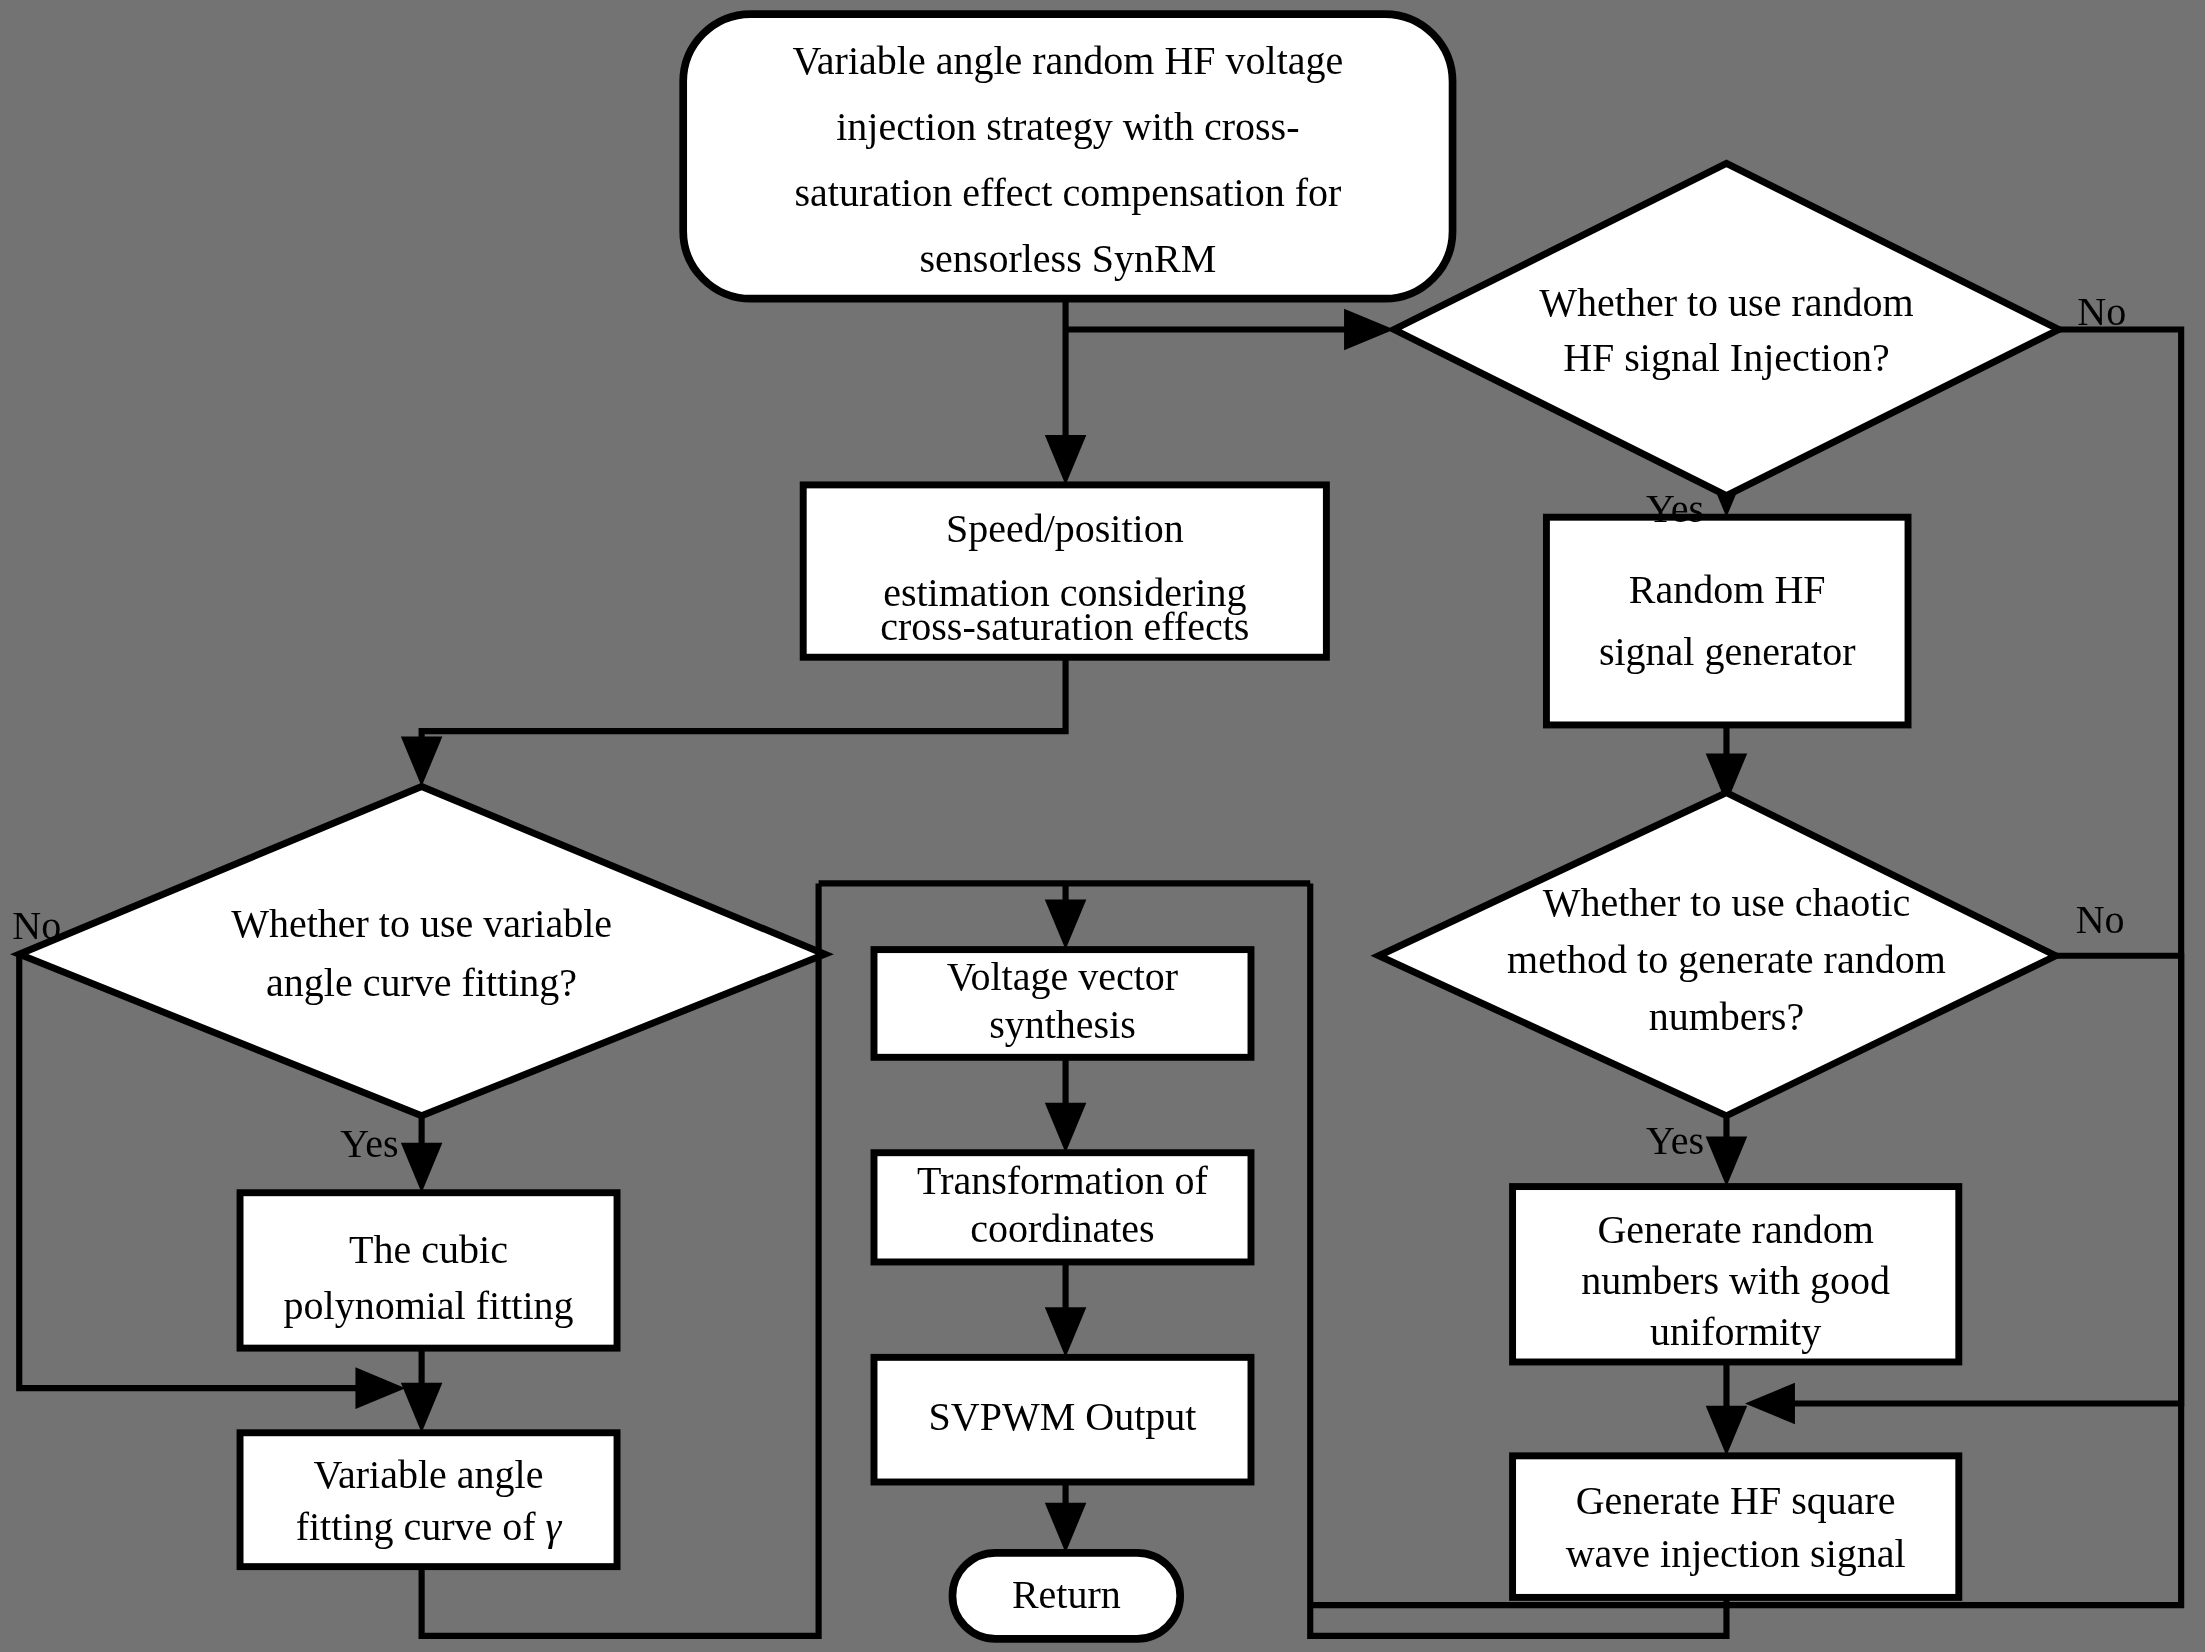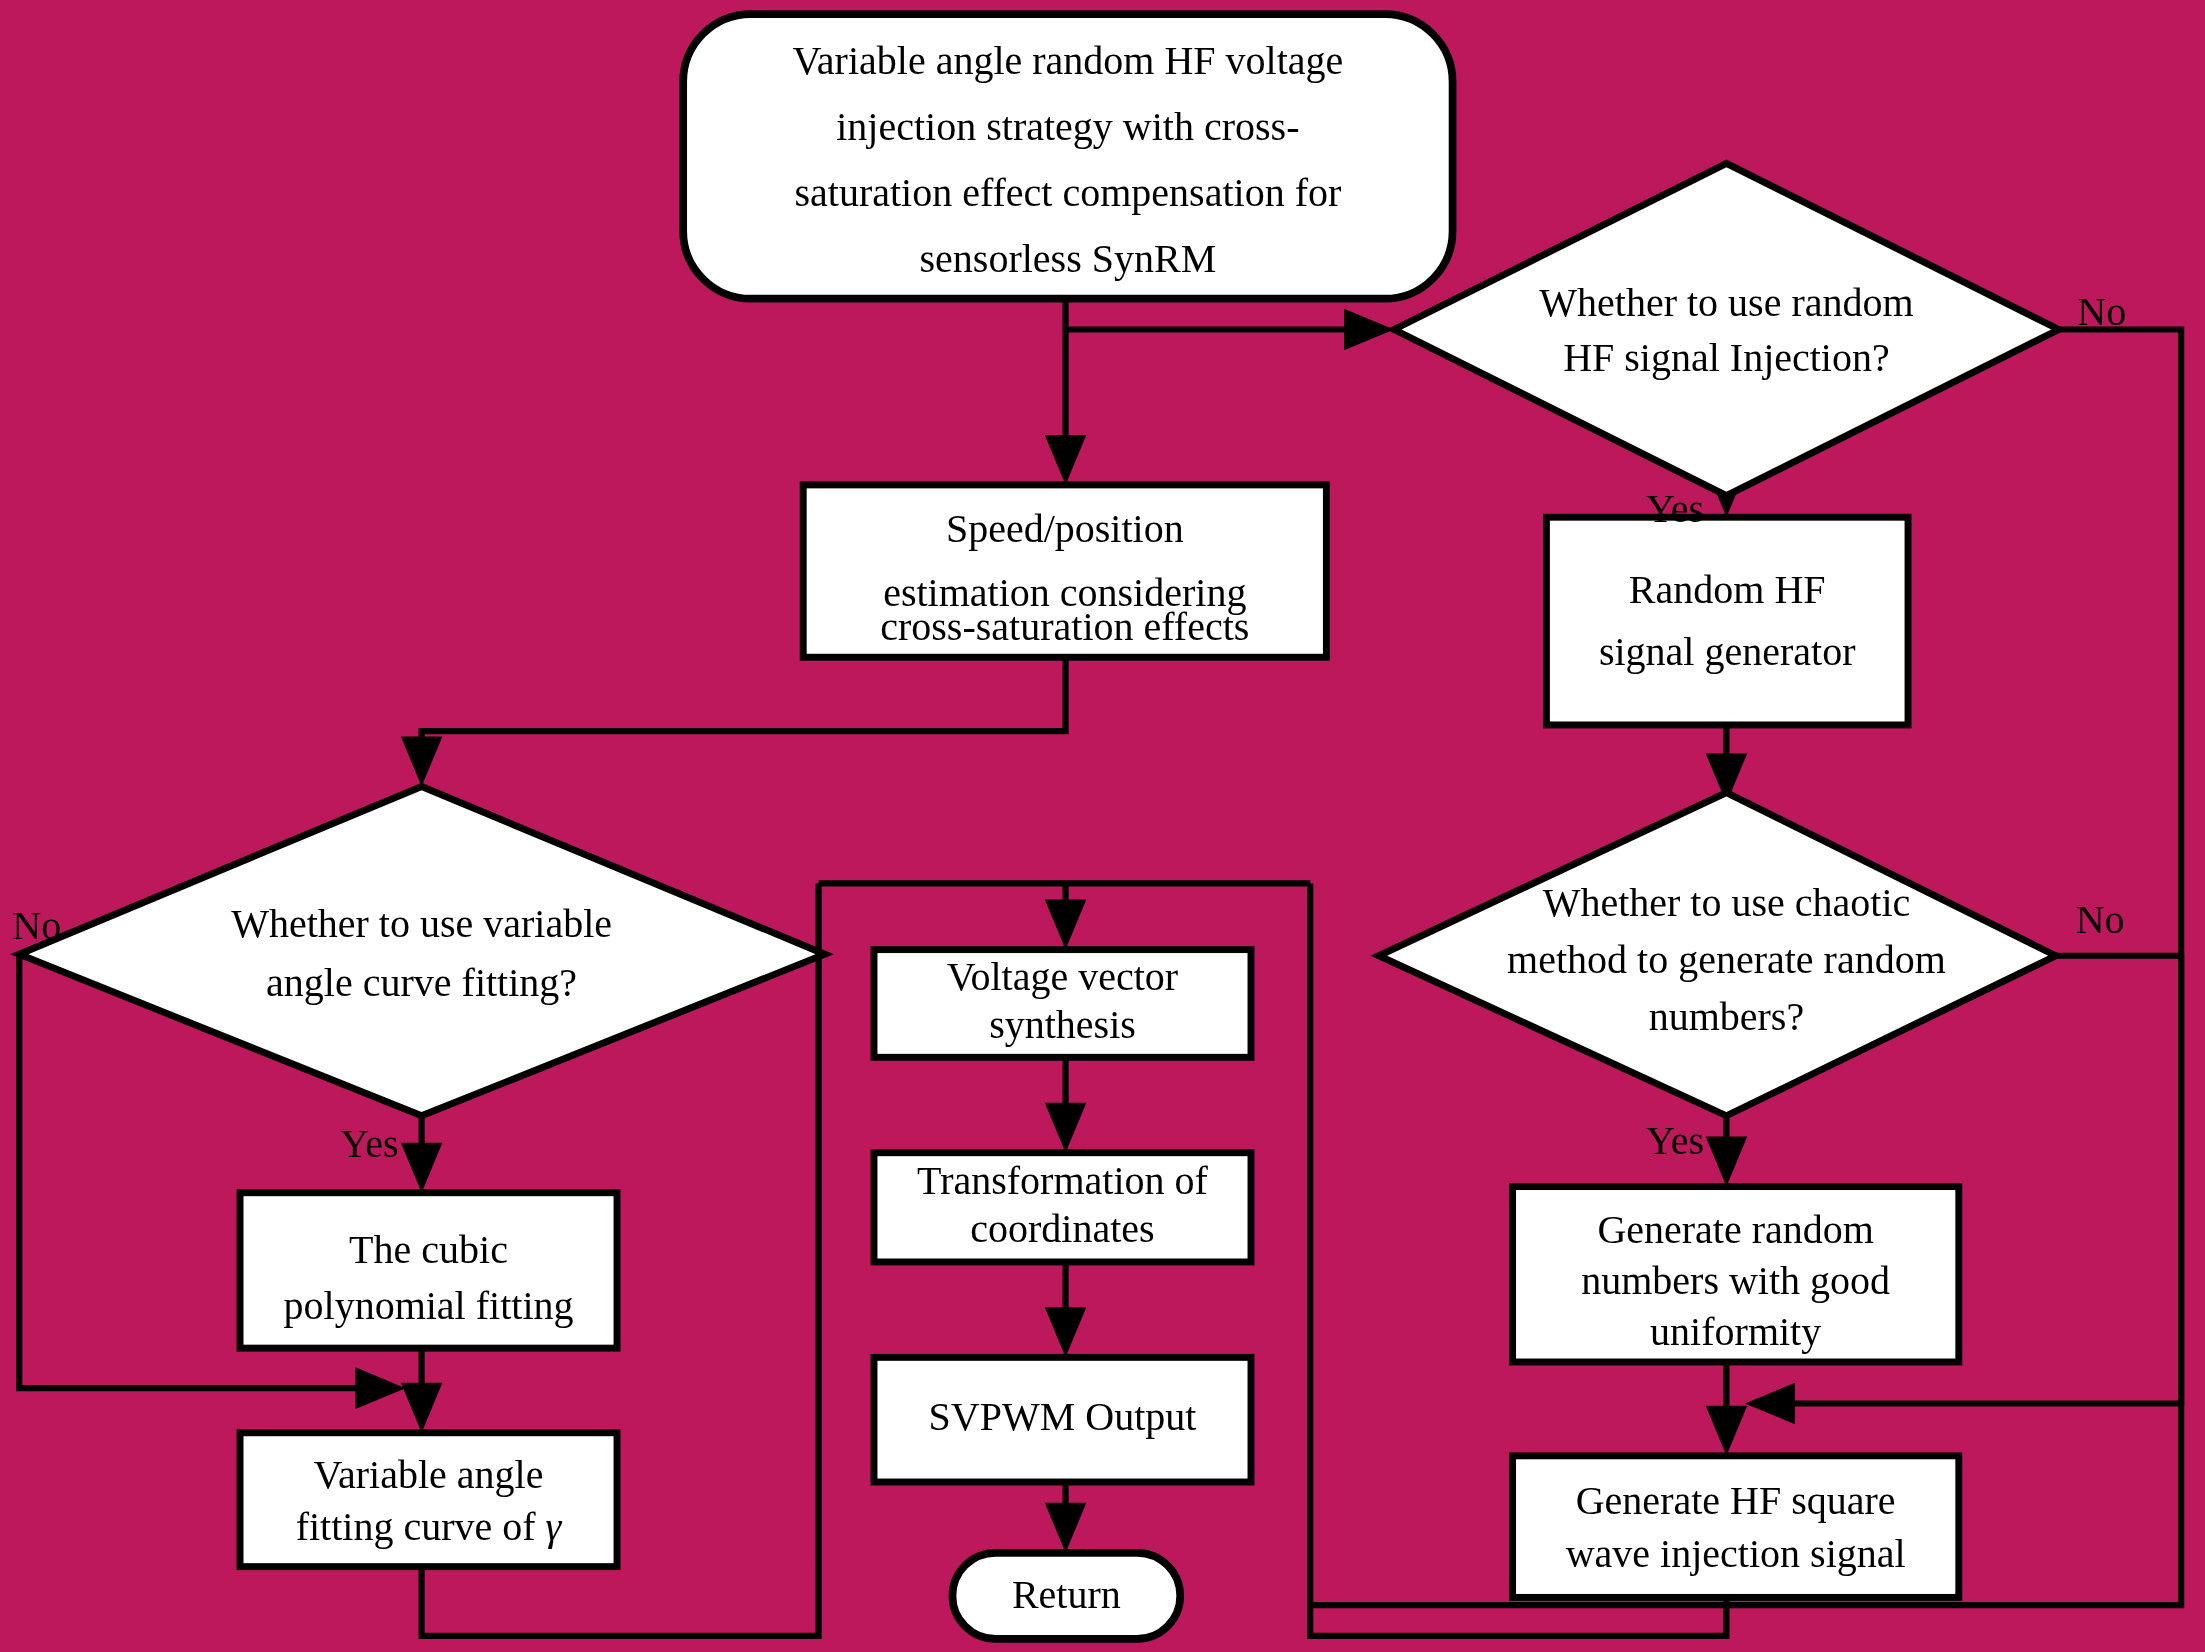--- a/index.html
+++ b/index.html
@@ -7,21 +7,21 @@
     padding: 0;
     background: #ffffff;
   }
   body {
     font-family: "Liberation Serif", "DejaVu Serif", serif;
   }
   #flowchart-root {
     position: relative;
     width: 2205px;
     height: 1653px;
-    background: #be185d;
+    background: #737373;
     overflow: hidden;
   }
   svg.diagram {
     display: block;
     width: 2205px;
     height: 1653px;
   }
   .node-shape {
     fill: #ffffff;
     stroke: #000000;

